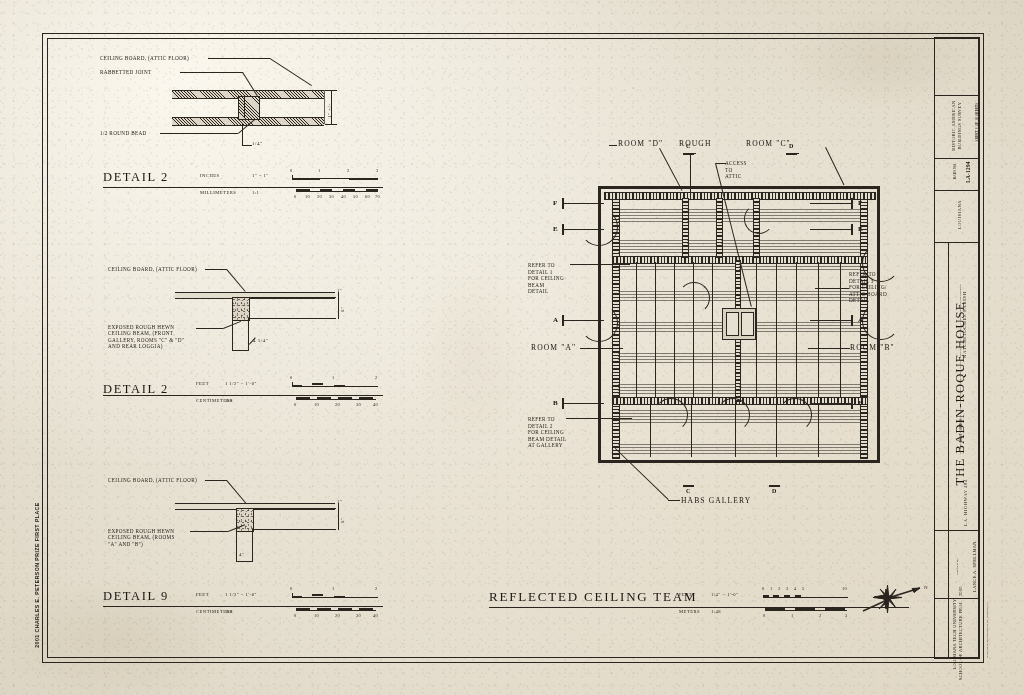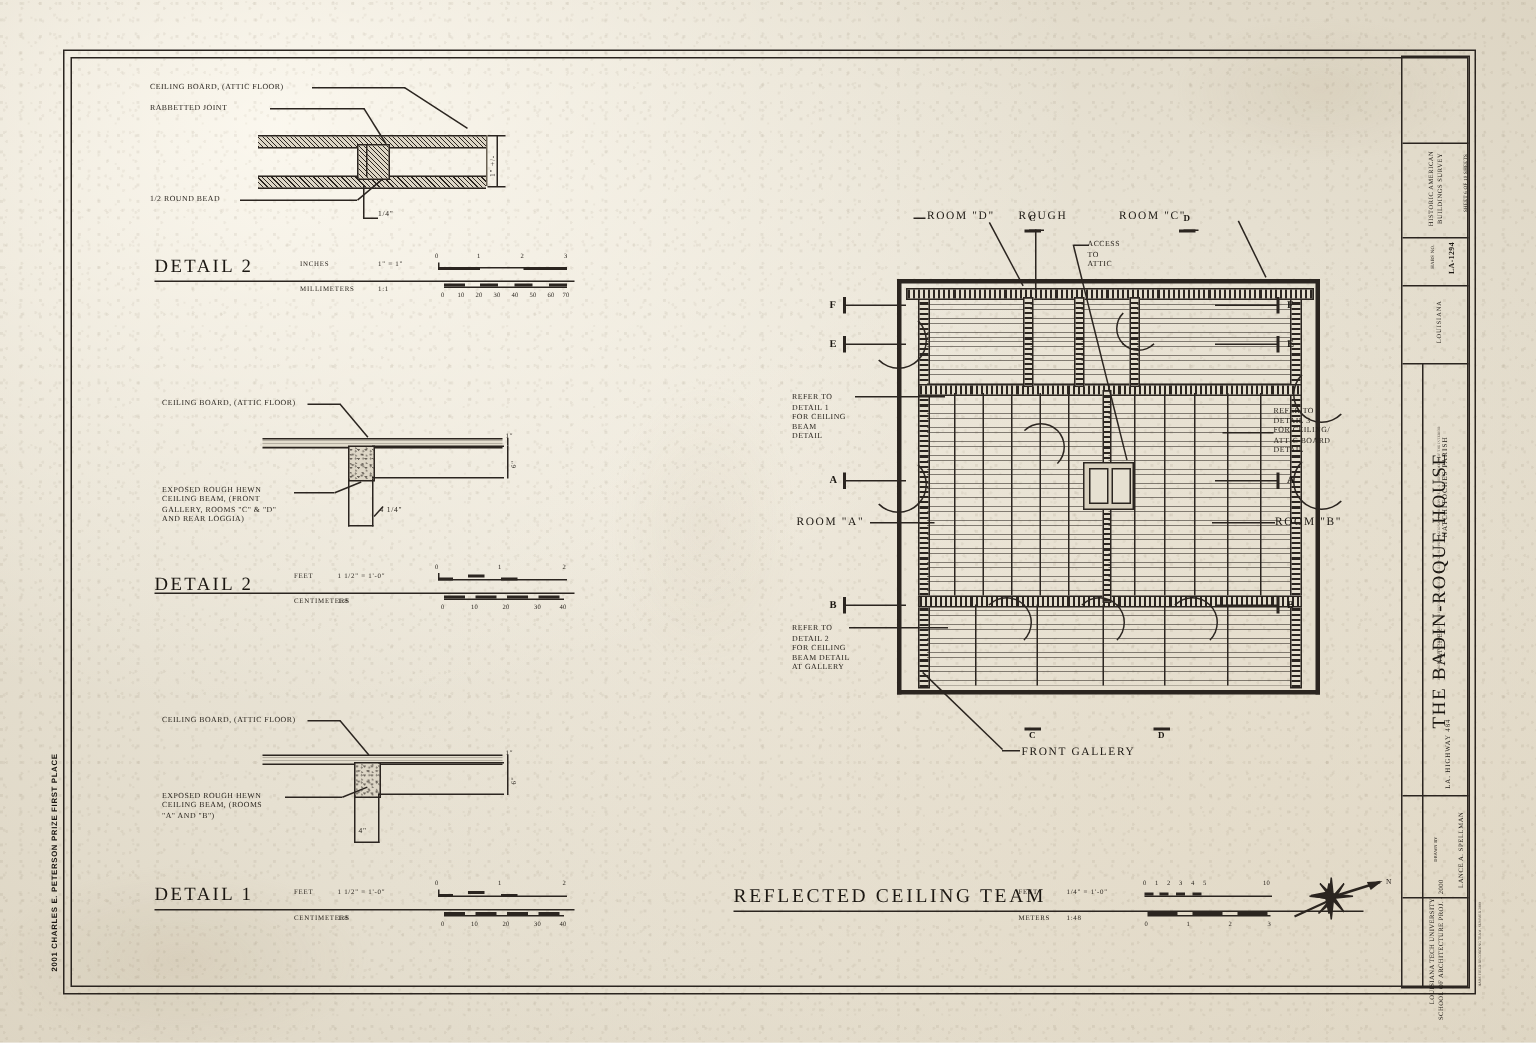--- a/index.html
+++ b/index.html
@@ -278,21 +278,21 @@
   <div class="lbl" style="position:absolute;left:108px;top:477px;">CEILING BOARD, (ATTIC FLOOR)</div>
   <div class="ln" style="left:205px;top:479.5px;width:22px;height:.7px;"></div>
   <div class="leader" style="left:227px;top:479.5px;width:30px;transform:rotate(50deg);"></div>
 
   <div class="lbl" style="position:absolute;left:108px;top:528px;">EXPOSED ROUGH HEWN
 CEILING BEAM, (ROOMS
 "A" AND "B")</div>
   <div class="ln" style="left:190px;top:530.5px;width:38px;height:.7px;"></div>
   <div class="leader" style="left:228px;top:530.5px;width:18px;transform:rotate(-22deg);"></div>
 
-  <div class="ttl" style="position:absolute;left:103px;top:589px;">DETAIL 1</div>
+  <div class="ttl" style="position:absolute;left:103px;top:589px;">DETAIL 9</div>
   <div class="ttl-rule" style="left:103px;top:606px;width:280px;"></div>
 
   <div class="sc-lbl" style="position:absolute;left:196px;top:592px;">FEET</div>
   <div class="sc-lbl" style="position:absolute;left:225px;top:592px;">1 1/2" = 1'-0"</div>
   <div class="sc-lbl" style="position:absolute;left:196px;top:609px;">CENTIMETERS</div>
   <div class="sc-lbl" style="position:absolute;left:225px;top:609px;">1:8</div>
 
   <div>
     <div class="ln" style="left:292px;top:596.5px;width:86px;height:1.2px;"></div>
     <div class="ln" style="left:292px;top:593px;width:1px;height:4px;"></div>
@@ -413,21 +413,21 @@
 BEAM DETAIL
 AT GALLERY</div>
 <div class="ln" style="left:566px;top:418px;width:66px;height:.7px;"></div>
 
 <div class="room-lbl" style="position:absolute;left:531px;top:343px;">ROOM "A"</div>
 <div class="ln" style="left:580px;top:348px;width:43px;height:.7px;"></div>
 
 <div class="room-lbl" style="position:absolute;left:850px;top:343px;">ROOM "B"</div>
 <div class="ln" style="left:808px;top:348px;width:42px;height:.7px;"></div>
 
-<div class="room-lbl" style="position:absolute;left:681px;top:496px;">FRONT GALLERY</div>
+<div class="room-lbl" style="position:absolute;left:681px;top:496px;">HABS GALLERY</div>
 <div class="ln" style="left:668px;top:500px;width:12px;height:.8px;"></div>
 <div class="leader" style="left:668px;top:500px;width:74px;transform:rotate(-136deg);"></div>
 
 <div>
   <div class="secmark" style="position:absolute;left:553px;top:199px;">F</div>
   <div class="ln" style="left:562px;top:198px;width:1.8px;height:11px;"></div>
   <div class="ln" style="left:562px;top:203px;width:42px;height:.8px;"></div>
 </div>
 <div>
   <div class="secmark" style="position:absolute;left:553px;top:225px;">E</div>

